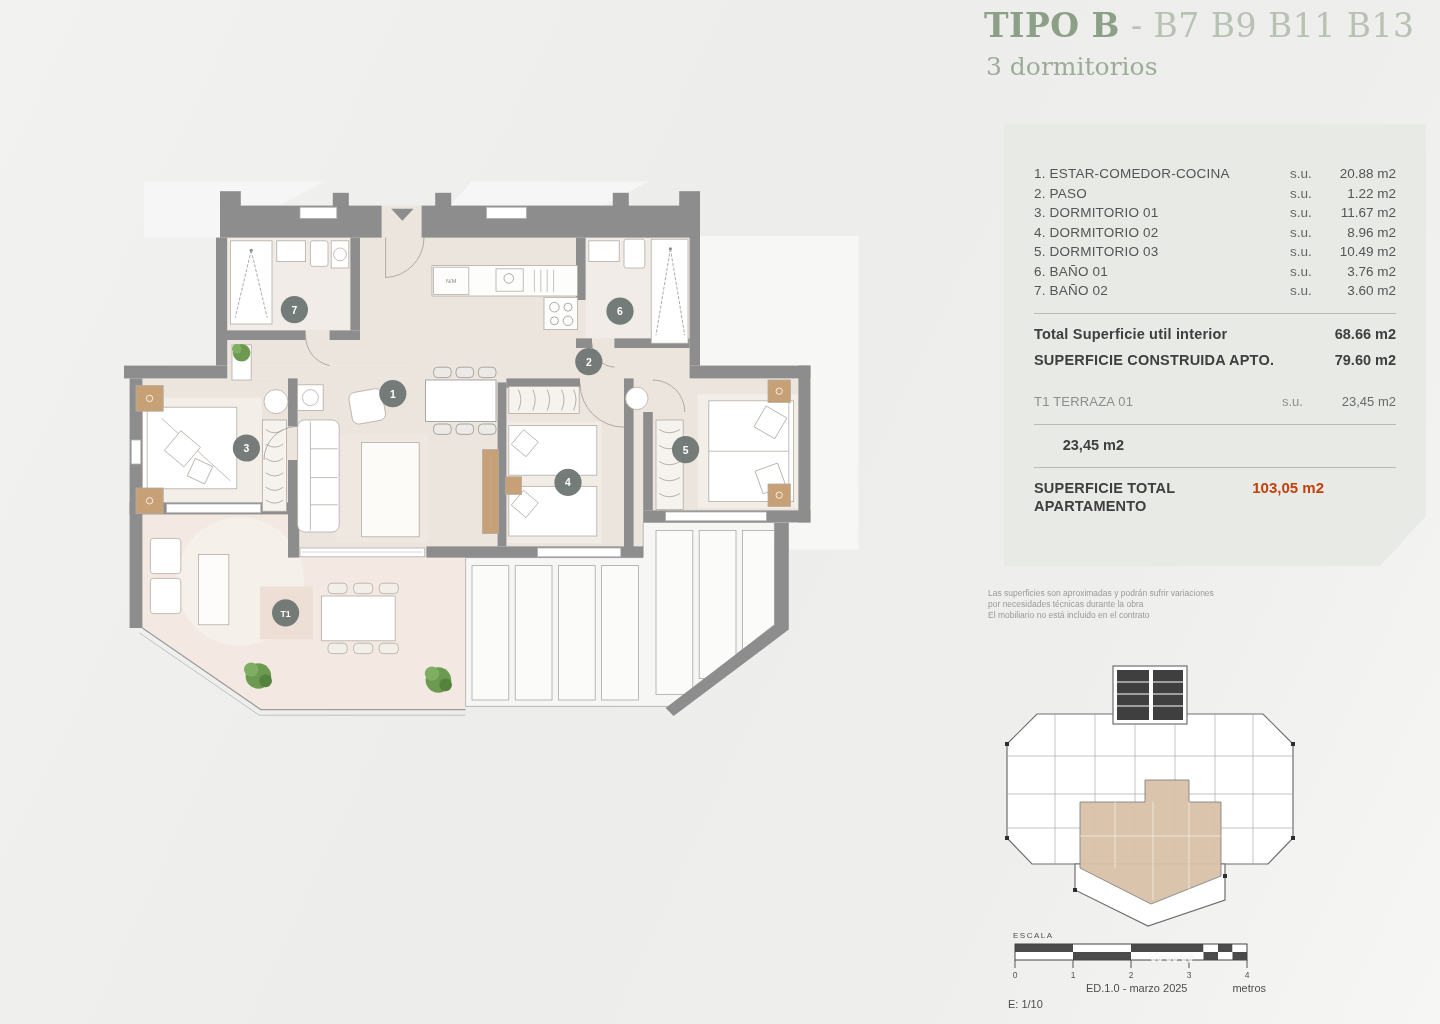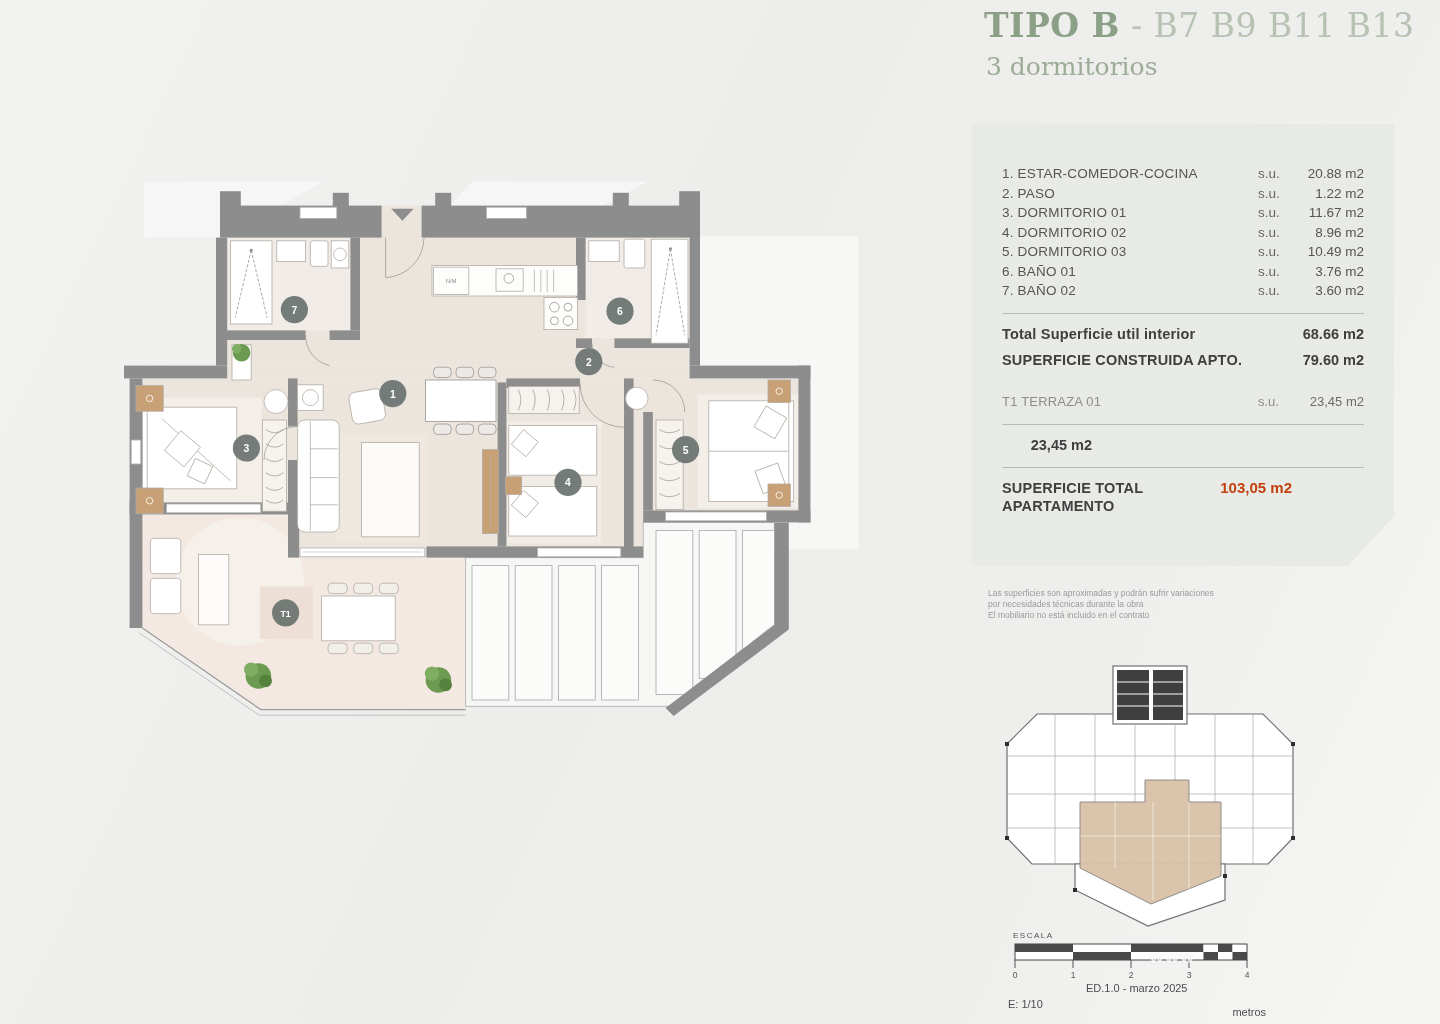--- a/index.html
+++ b/index.html
@@ -8,46 +8,46 @@
     font-family:"Liberation Sans",sans-serif;color:#4a4a4a;}
   .abs{position:absolute;}
 
   
   .title{left:984px;top:6px;font-family:"DejaVu Serif",serif;font-size:33px;letter-spacing:.5px;}
   .title .main{font-weight:bold;color:#8ba087;}
   .title .rest{color:#b7c2b2;}
   .subtitle{left:986px;top:52px;font-family:"DejaVu Serif",serif;font-size:25px;color:#9dac98;}
 
   
-  .panel{left:972px;top:124px;width:422px;height:442px;background:#e8eae6;
+  .panel{left:1004px;top:124px;width:422px;height:442px;background:#e8eae6;
     clip-path:polygon(0 0,100% 0,100% calc(100% - 50px),calc(100% - 46px) 100%,0 100%);
     box-sizing:border-box;padding:40px 30px 0 30px;}
   .room-row{display:flex;align-items:baseline;font-size:13.5px;line-height:19.5px;color:#555;}
   .room-row .lbl{flex:1;letter-spacing:.2px;}
   .room-row .su{width:30px;color:#666;}
   .room-row .val{width:76px;text-align:right;}
   .hr{border:none;border-top:1px solid #b7bcb5;margin:12px 0 10px 0;}
   .tot-row{display:flex;align-items:baseline;font-size:14.5px;line-height:20px;color:#3f3f3f;
     font-weight:bold;margin:6px 0;}
   .tot-row .lbl{flex:1;letter-spacing:.2px;}
   .tot-row .val{width:90px;text-align:right;}
-  .tot-row.light{font-weight:normal;color:#8d8d8d;font-size:13px;margin-top:22px;}
+  .tot-row.light{font-weight:normal;color:#8d8d8d;font-size:13px;margin-top:22px;gap:8px;}
   .tot-row.light .su{width:30px;}
   .tot-row.light .val{color:#6b6b6b;width:76px;}
   .tot-row.two .lbl{line-height:18px;}
   .tot-row .val.orange{color:#c2410c;font-size:15px;}
 
   
   .disclaimer{left:988px;top:588px;width:320px;font-size:8.5px;line-height:11px;color:#9a9a9a;}
 
   
   .scale-labels{left:1008px;top:982px;width:260px;display:flex;font-size:11px;color:#4d4d4d;}
   .scale-labels .a{width:78px;margin-top:16px;}
   .scale-labels .b{width:120px;}
-  .scale-labels .c{width:60px;text-align:right;margin-top:24px;}
+  .scale-labels .c{width:60px;text-align:right;}
 
   .watermark{left:1150px;top:948px;width:280px;font-size:17px;font-weight:bold;
     color:rgba(255,255,255,.72);letter-spacing:2px;filter:blur(.5px);
     text-shadow:0 0 2px rgba(200,200,200,.35);}
 
   svg text{font-family:"Liberation Sans",sans-serif;}
 </style>
 </head>
 <body>
 

